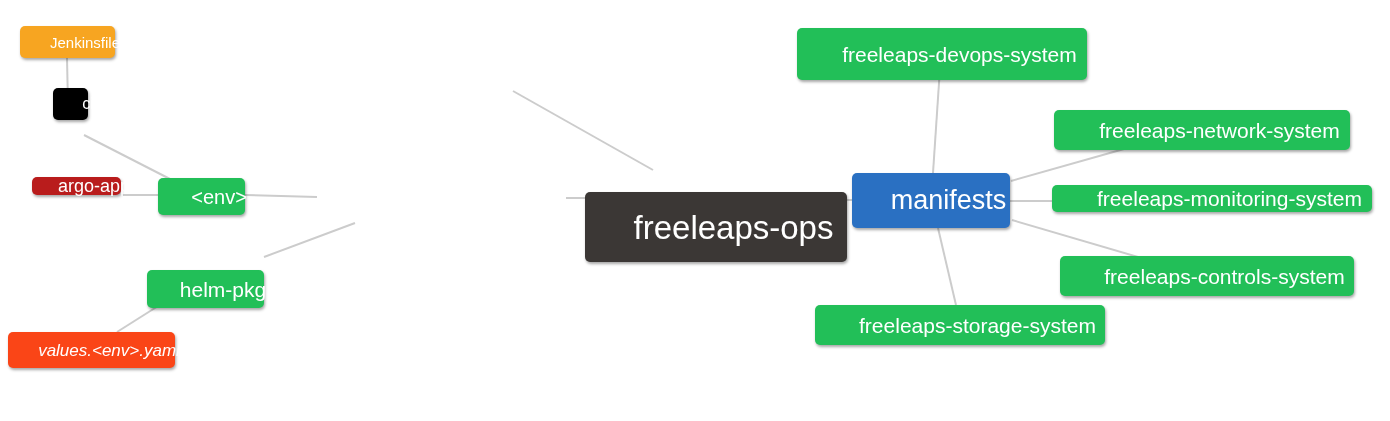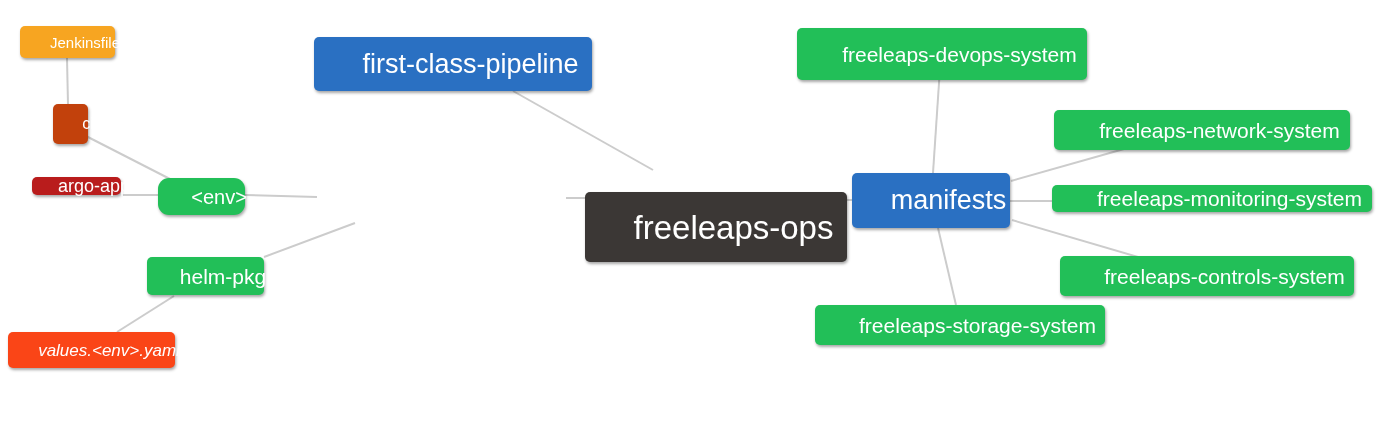--- a/index.html
+++ b/index.html
@@ -44,26 +44,25 @@
     <line x1="513" y1="91" x2="653" y2="170"></line>
     <line x1="847" y1="200" x2="853" y2="200"></line>
     <line x1="940" y1="68" x2="933" y2="173"></line>
     <line x1="1011" y1="181" x2="1124" y2="149"></line>
     <line x1="1010" y1="201" x2="1052" y2="201"></line>
     <line x1="1012" y1="220" x2="1138" y2="257"></line>
     <line x1="938" y1="228" x2="956" y2="305"></line>
   </svg>
 
   <div class="node fs15" style="left: 20px; top: 26px; width: 95px; height: 32px; background: rgb(247, 165, 33);">Jenkinsfile</div>
-  <div class="node fs16" style="left: 53px; top: 104px; width: 31px; height: 40px; background: #c2410c;">ci</div>
+  <div class="node fs16" style="left: 53px; top: 88px; width: 31px; height: 32px; background: #000000;">ci</div>
   <div class="node fs18" style="left: 32px; top: 177px; width: 89px; height: 18px; background: #b91c1c;">argo-app</div>
-  <div class="node fs20" style="left: 158px; top: 178px; width: 87px; height: 37px; background: rgb(34, 191, 88); border-radius: 11px;">&lt;env&gt;</div>
-  <div class="node fs21" style="left: 147px; top: 257px; width: 117px; height: 38px; background: rgb(34, 191, 88);">helm-pkg</div>
+  <div class="node fs20" style="left: 158px; top: 178px; width: 87px; height: 37px; background: rgb(34, 191, 88);">&lt;env&gt;</div>
+  <div class="node fs21" style="left: 147px; top: 270px; width: 117px; height: 38px; background: rgb(34, 191, 88);">helm-pkg</div>
   <div class="node fs17" style="left: 8px; top: 332px; width: 167px; height: 36px; background: rgb(250, 69, 23); font-style: italic;">values.&lt;env&gt;.yaml</div>
-  <div class="node fs27" style="left: 314px; top: 37px; width: 278px; height: 54px; background: rgb(42, 112, 194);">first-class-pipeline</div>
   <div class="node fs33" style="left: 585px; top: 168px; width: 262px; height: 70px; background: rgb(59, 55, 53); margin-top: 24px;">freeleaps-ops</div>
   <div class="node fs27" style="left: 852px; top: 173px; width: 158px; height: 55px; background: rgb(42, 112, 194);">manifests</div>
   <div class="node fs21" style="left: 797px; top: 28px; width: 290px; height: 52px; background: rgb(34, 191, 88);">freeleaps-devops-system</div>
   <div class="node fs21" style="left: 1054px; top: 110px; width: 296px; height: 40px; background: rgb(34, 191, 88);">freeleaps-network-system</div>
   <div class="node fs21" style="left: 1052px; top: 185px; width: 320px; height: 27px; background: rgb(34, 191, 88);">freeleaps-monitoring-system</div>
   <div class="node fs21" style="left: 1060px; top: 256px; width: 294px; height: 40px; background: rgb(34, 191, 88);">freeleaps-controls-system</div>
   <div class="node fs21" style="left: 815px; top: 305px; width: 290px; height: 40px; background: rgb(34, 191, 88);">freeleaps-storage-system</div>
 
 </div>
 

